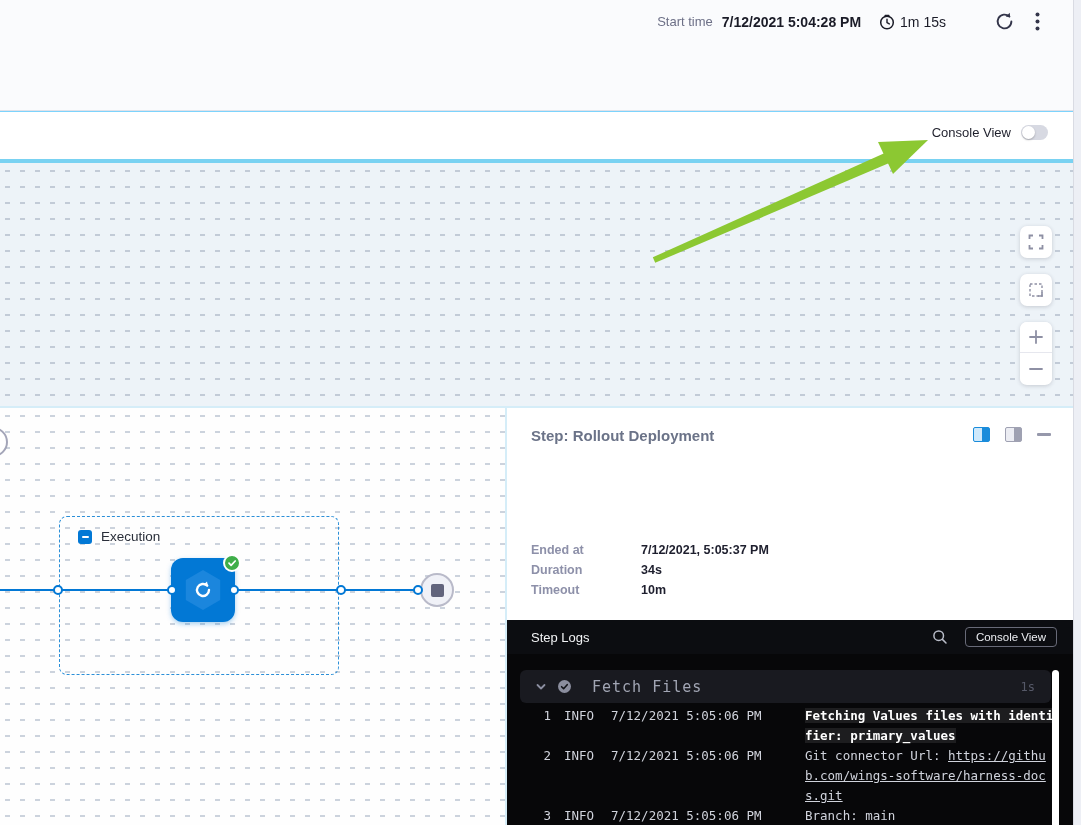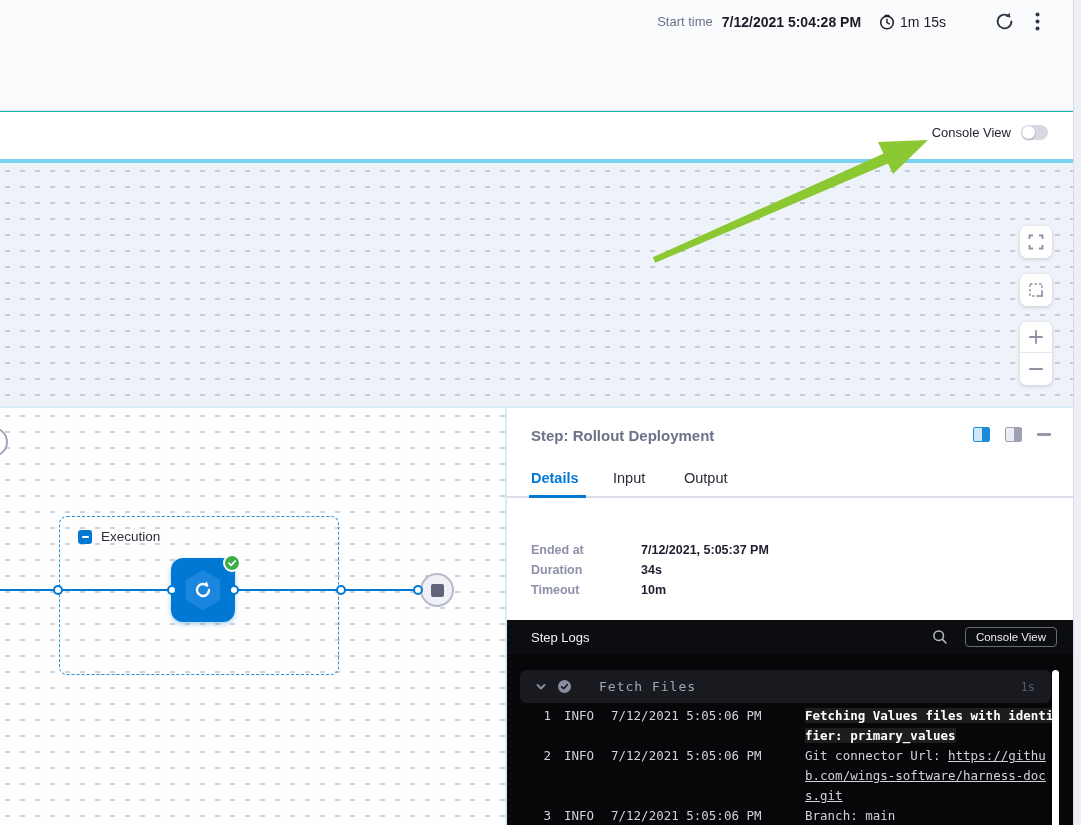--- a/index.html
+++ b/index.html
@@ -1,19 +1,19 @@
 <!DOCTYPE html>
 <html><head>
 <meta charset="utf-8">
 <style>
   * { margin:0; padding:0; box-sizing:border-box; }
   html,body { background:#fff; }
   .app {
     position:relative; width:1081px; height:825px; overflow:hidden;
-    font-family:"Liberation Sans", sans-serif; background:#14b8a6;
+    font-family:"Liberation Sans", sans-serif; background:#7dd3fc;
   }
 
   
   .top-header {
     position:absolute; left:0; top:0; width:1081px; height:111px;
     background:#fafbfd; border-bottom:1px solid #dfe1e9; z-index:2;
   }
   .top-header-right {
     position:absolute; top:9px; right:39px; display:flex; align-items:center;
   }
@@ -159,21 +159,21 @@
   .log-body {
     position:absolute; left:0; top:246px; width:100%; height:173px; background:#070709; overflow:hidden;
     font-family:"DejaVu Sans Mono", monospace;
   }
   .log-section-header {
     position:absolute; left:13px; top:16px; width:531px; height:33px; background:#191a20; border-radius:6px;
     display:flex; align-items:center; cursor:pointer;
   }
   .log-section-header .chev { margin-left:15px; }
   .log-section-header .check { margin-left:10px; }
-  .log-section-name { margin-left:27px; font-size:13px; color:#a2a6b4; letter-spacing:1px; }
+  .log-section-name { margin-left:20px; font-size:15px; color:#a2a6b4; letter-spacing:1px; }
   .log-section-duration { margin-left:auto; margin-right:16px; font-size:12px; color:#565968; }
   .log-lines { position:absolute; left:0; top:52px; width:100%; }
   .log-line { display:flex; align-items:flex-start; font-size:12.5px; line-height:20px; color:#d0d3dc; }
   .ll-num { width:44px; text-align:right; flex:none; }
   .ll-level { margin-left:13px; width:36px; flex:none; }
   .ll-time { margin-left:11px; width:153px; flex:none; }
   .ll-msg { margin-left:41px; width:249px; flex:none; word-break:break-all; }
   .ll-msg.bold { font-weight:700; color:#ffffff; }
   .ll-msg.bold .hl { background:rgba(255,255,255,.09); }
   .log-link { color:#d0d3dc; text-decoration:underline; cursor:pointer; }
@@ -306,27 +306,20 @@
     <div class="panel-header-icons">
       <span class="layout-icon active">
           <span class="fill"></span>
         </span>
       <span class="layout-icon inactive">
           <span class="fill"></span>
         </span>
       <button class="minimize-btn"></button>
     </div>
 
-    <div class="tabs">
-      <span class="tab tab-details active">Details</span>
-      <span class="tab tab-input">Input</span>
-      <span class="tab tab-output">Output</span>
-      <span class="tabs-baseline"></span>
-      <span class="tab-underline"></span>
-    </div>
 
     <div class="detail-row" style="top:135px;">
       <span class="detail-label">Ended at</span>
       <span class="detail-value">7/12/2021, 5:05:37 PM</span>
     </div>
     <div class="detail-row" style="top:155px;">
       <span class="detail-label">Duration</span>
       <span class="detail-value">34s</span>
     </div>
     <div class="detail-row" style="top:175px;">

